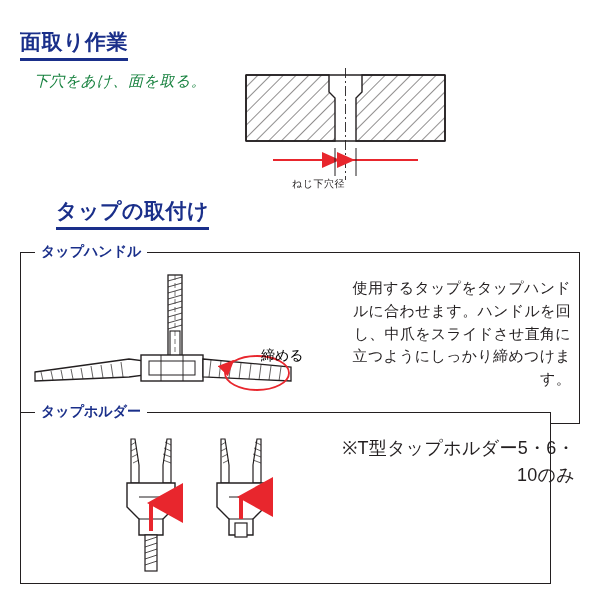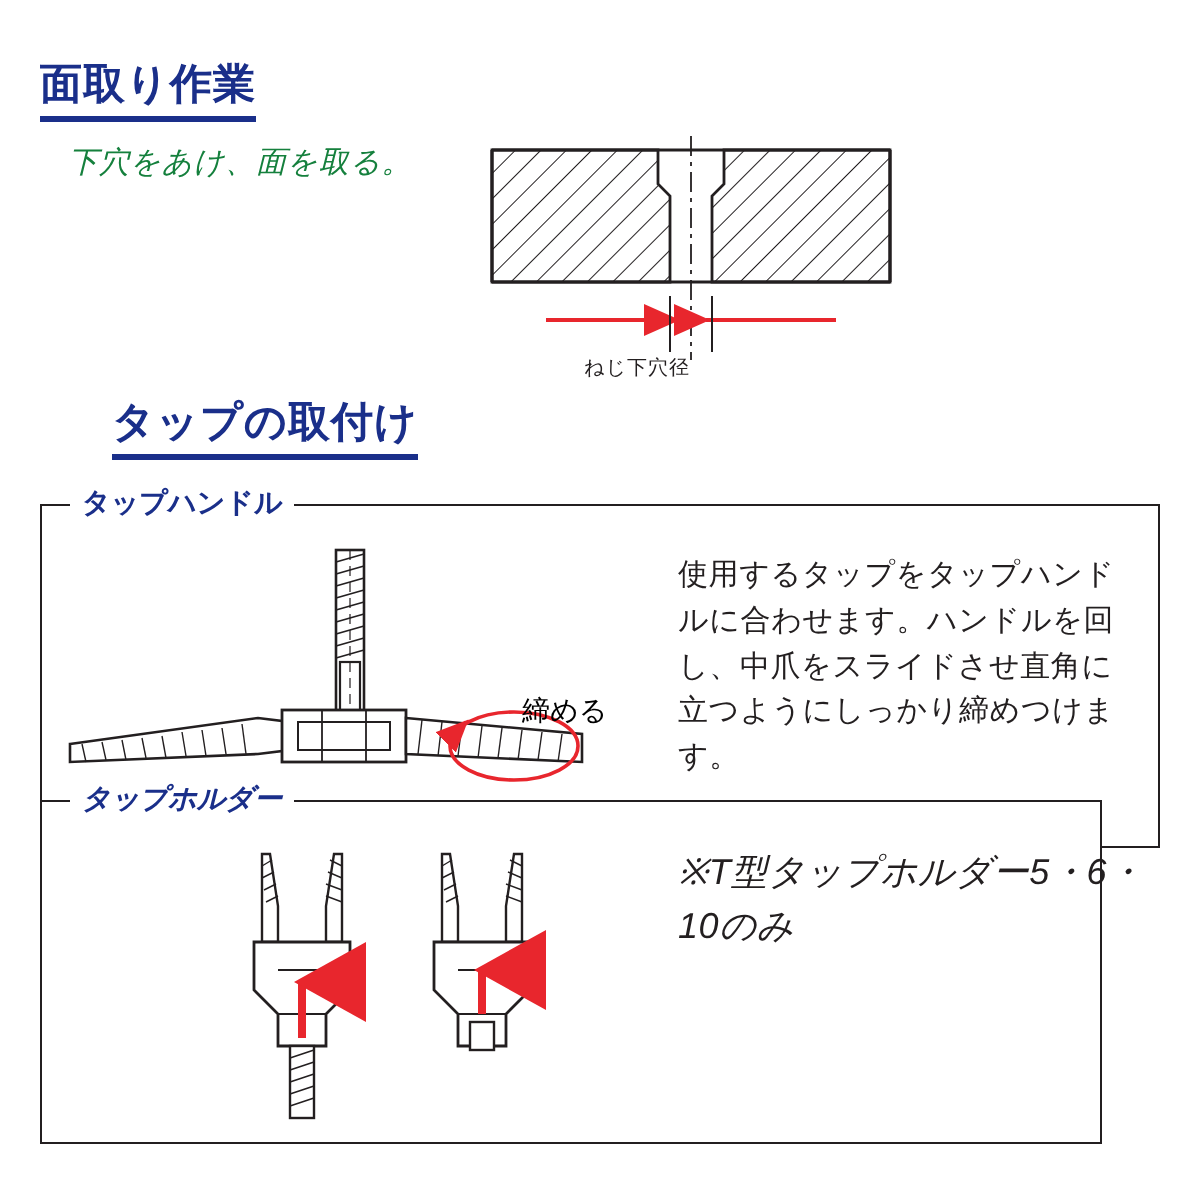--- a/index.html
+++ b/index.html
@@ -67,41 +67,41 @@
   }
 
   
   .panel {
     position: absolute;
     border: 1px solid #231f20;
     box-sizing: border-box;
     background: #ffffff;
   }
   #panel-handle { left: 20px; top: 232px; width: 560px; height: 172px; margin-top: 20px; }
-  #panel-holder { left: 20px; top: 400px; width: 531px; height: 172px; font-style: italic; }
+  #panel-holder { left: 20px; top: 412px; width: 531px; height: 172px; }
 
   .panel-title {
     position: absolute;
     top: -10px;
     left: 14px;
     background: #ffffff;
     padding: 0 6px;
     font-size: 14px;
     font-weight: bold;
     color: #1a2f8a;
     white-space: nowrap;
   }
 
   .panel-body {
     position: absolute;
     font-size: 15px;
     line-height: 1.52;
     letter-spacing: 0.3px;
     color: #231f20;
-    text-align: left;
+    text-align: right;
   }
   #handle-body { left: 318px; top: 24px; width: 232px; }
   #holder-body { left: 318px; top: 20px; width: 236px; }
   #holder-note { margin-top: 2px; display: block; font-size: 18px; }
 
   .fig {
     position: absolute;
   }
   #handle-fig { left: 8px; top: 16px; width: 300px; height: 145px; }
   #holder-fig { left: 14px; top: 18px; width: 295px; height: 145px; }

